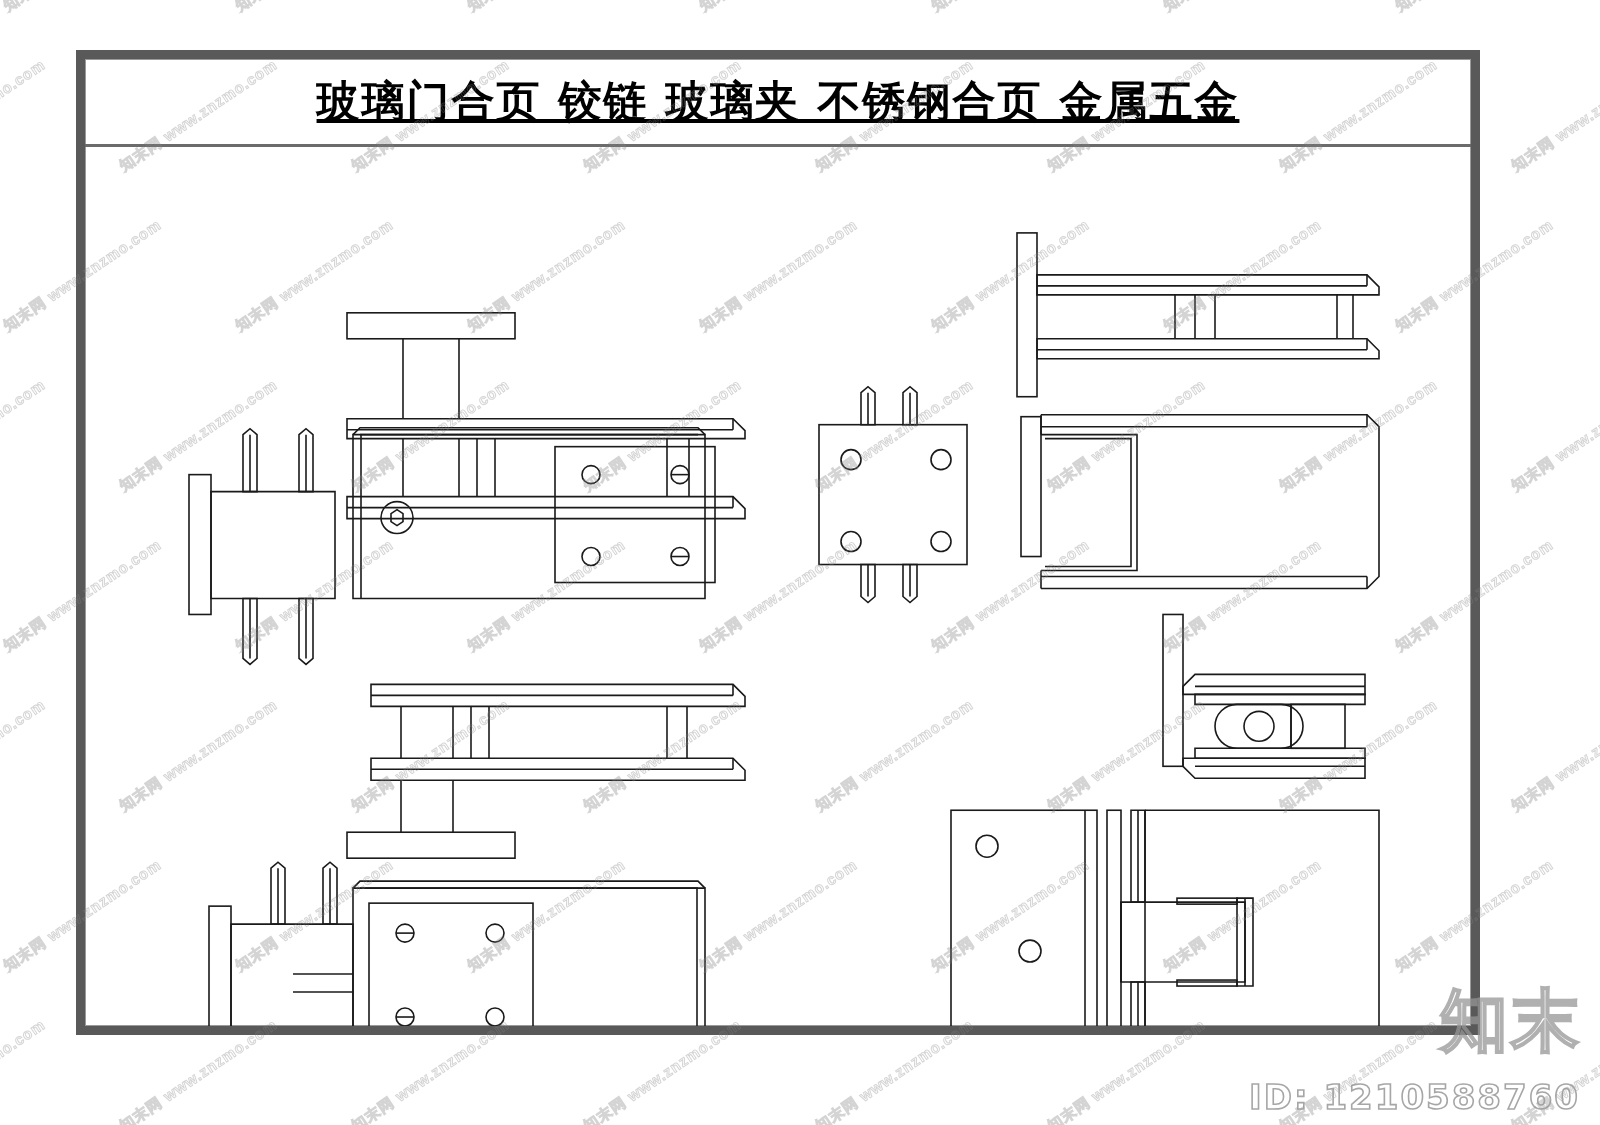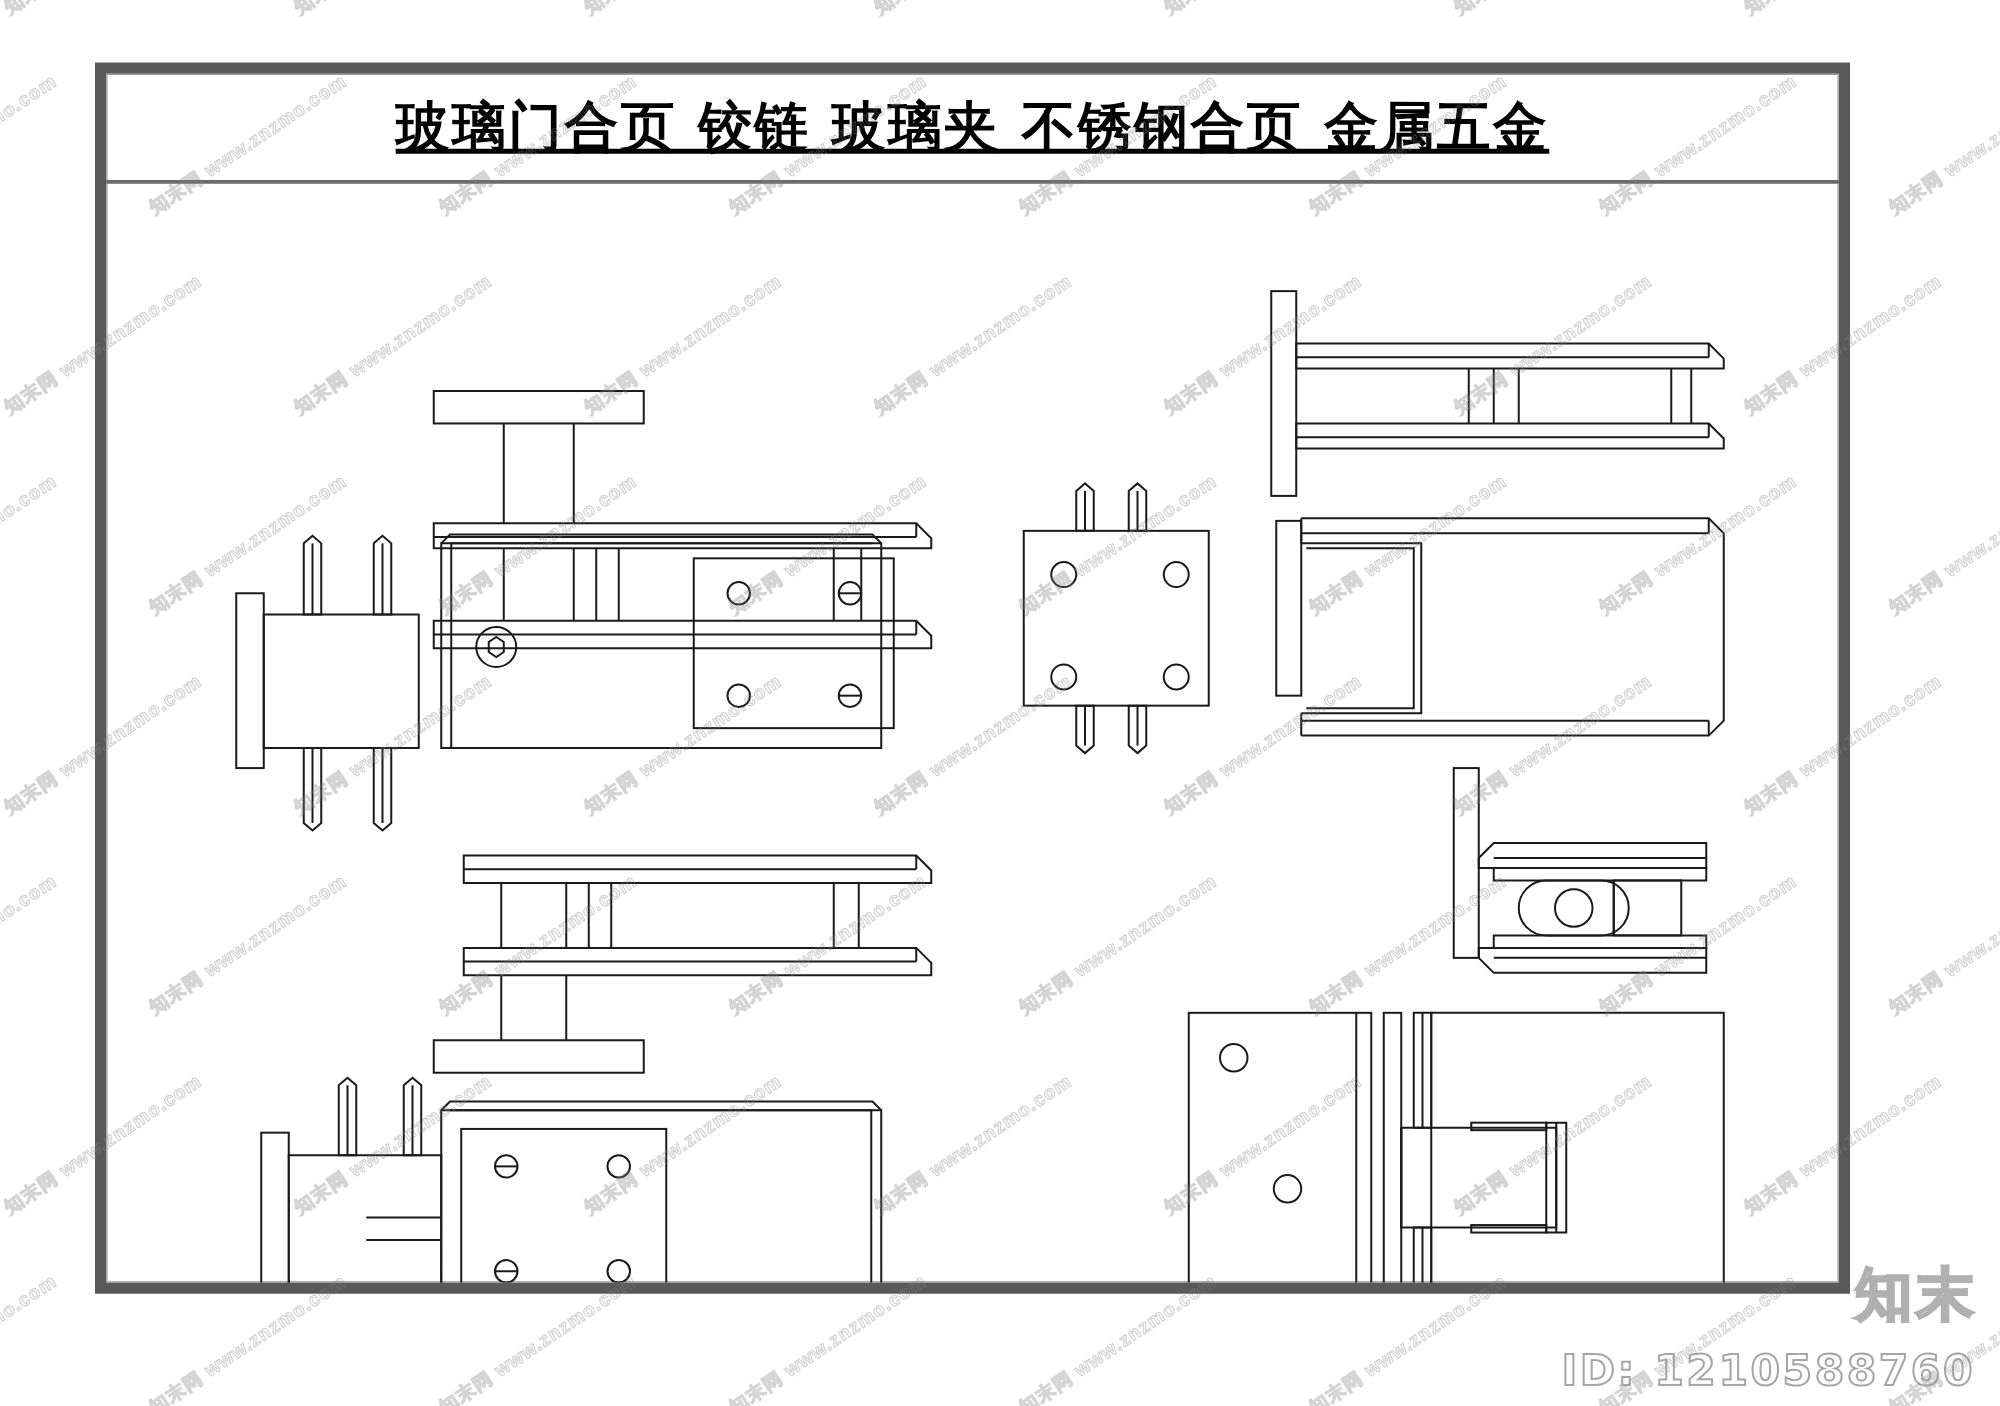--- a/index.html
+++ b/index.html
@@ -94,21 +94,21 @@
     height: 100%;
   }
 
   
   #brand-logo {
     position: absolute;
     right: 18px;
     bottom: 58px;
     z-index: 8;
     font-family: "DejaVu Sans", sans-serif;
-    font-size: 46px;
+    font-size: 68px;
     font-weight: bold;
     letter-spacing: 3px;
     color: transparent;
     -webkit-text-stroke: 2px rgba(150,150,150,0.75);
     white-space: nowrap;
   }
   #id-label {
     position: absolute;
     right: 20px;
     bottom: 8px;

